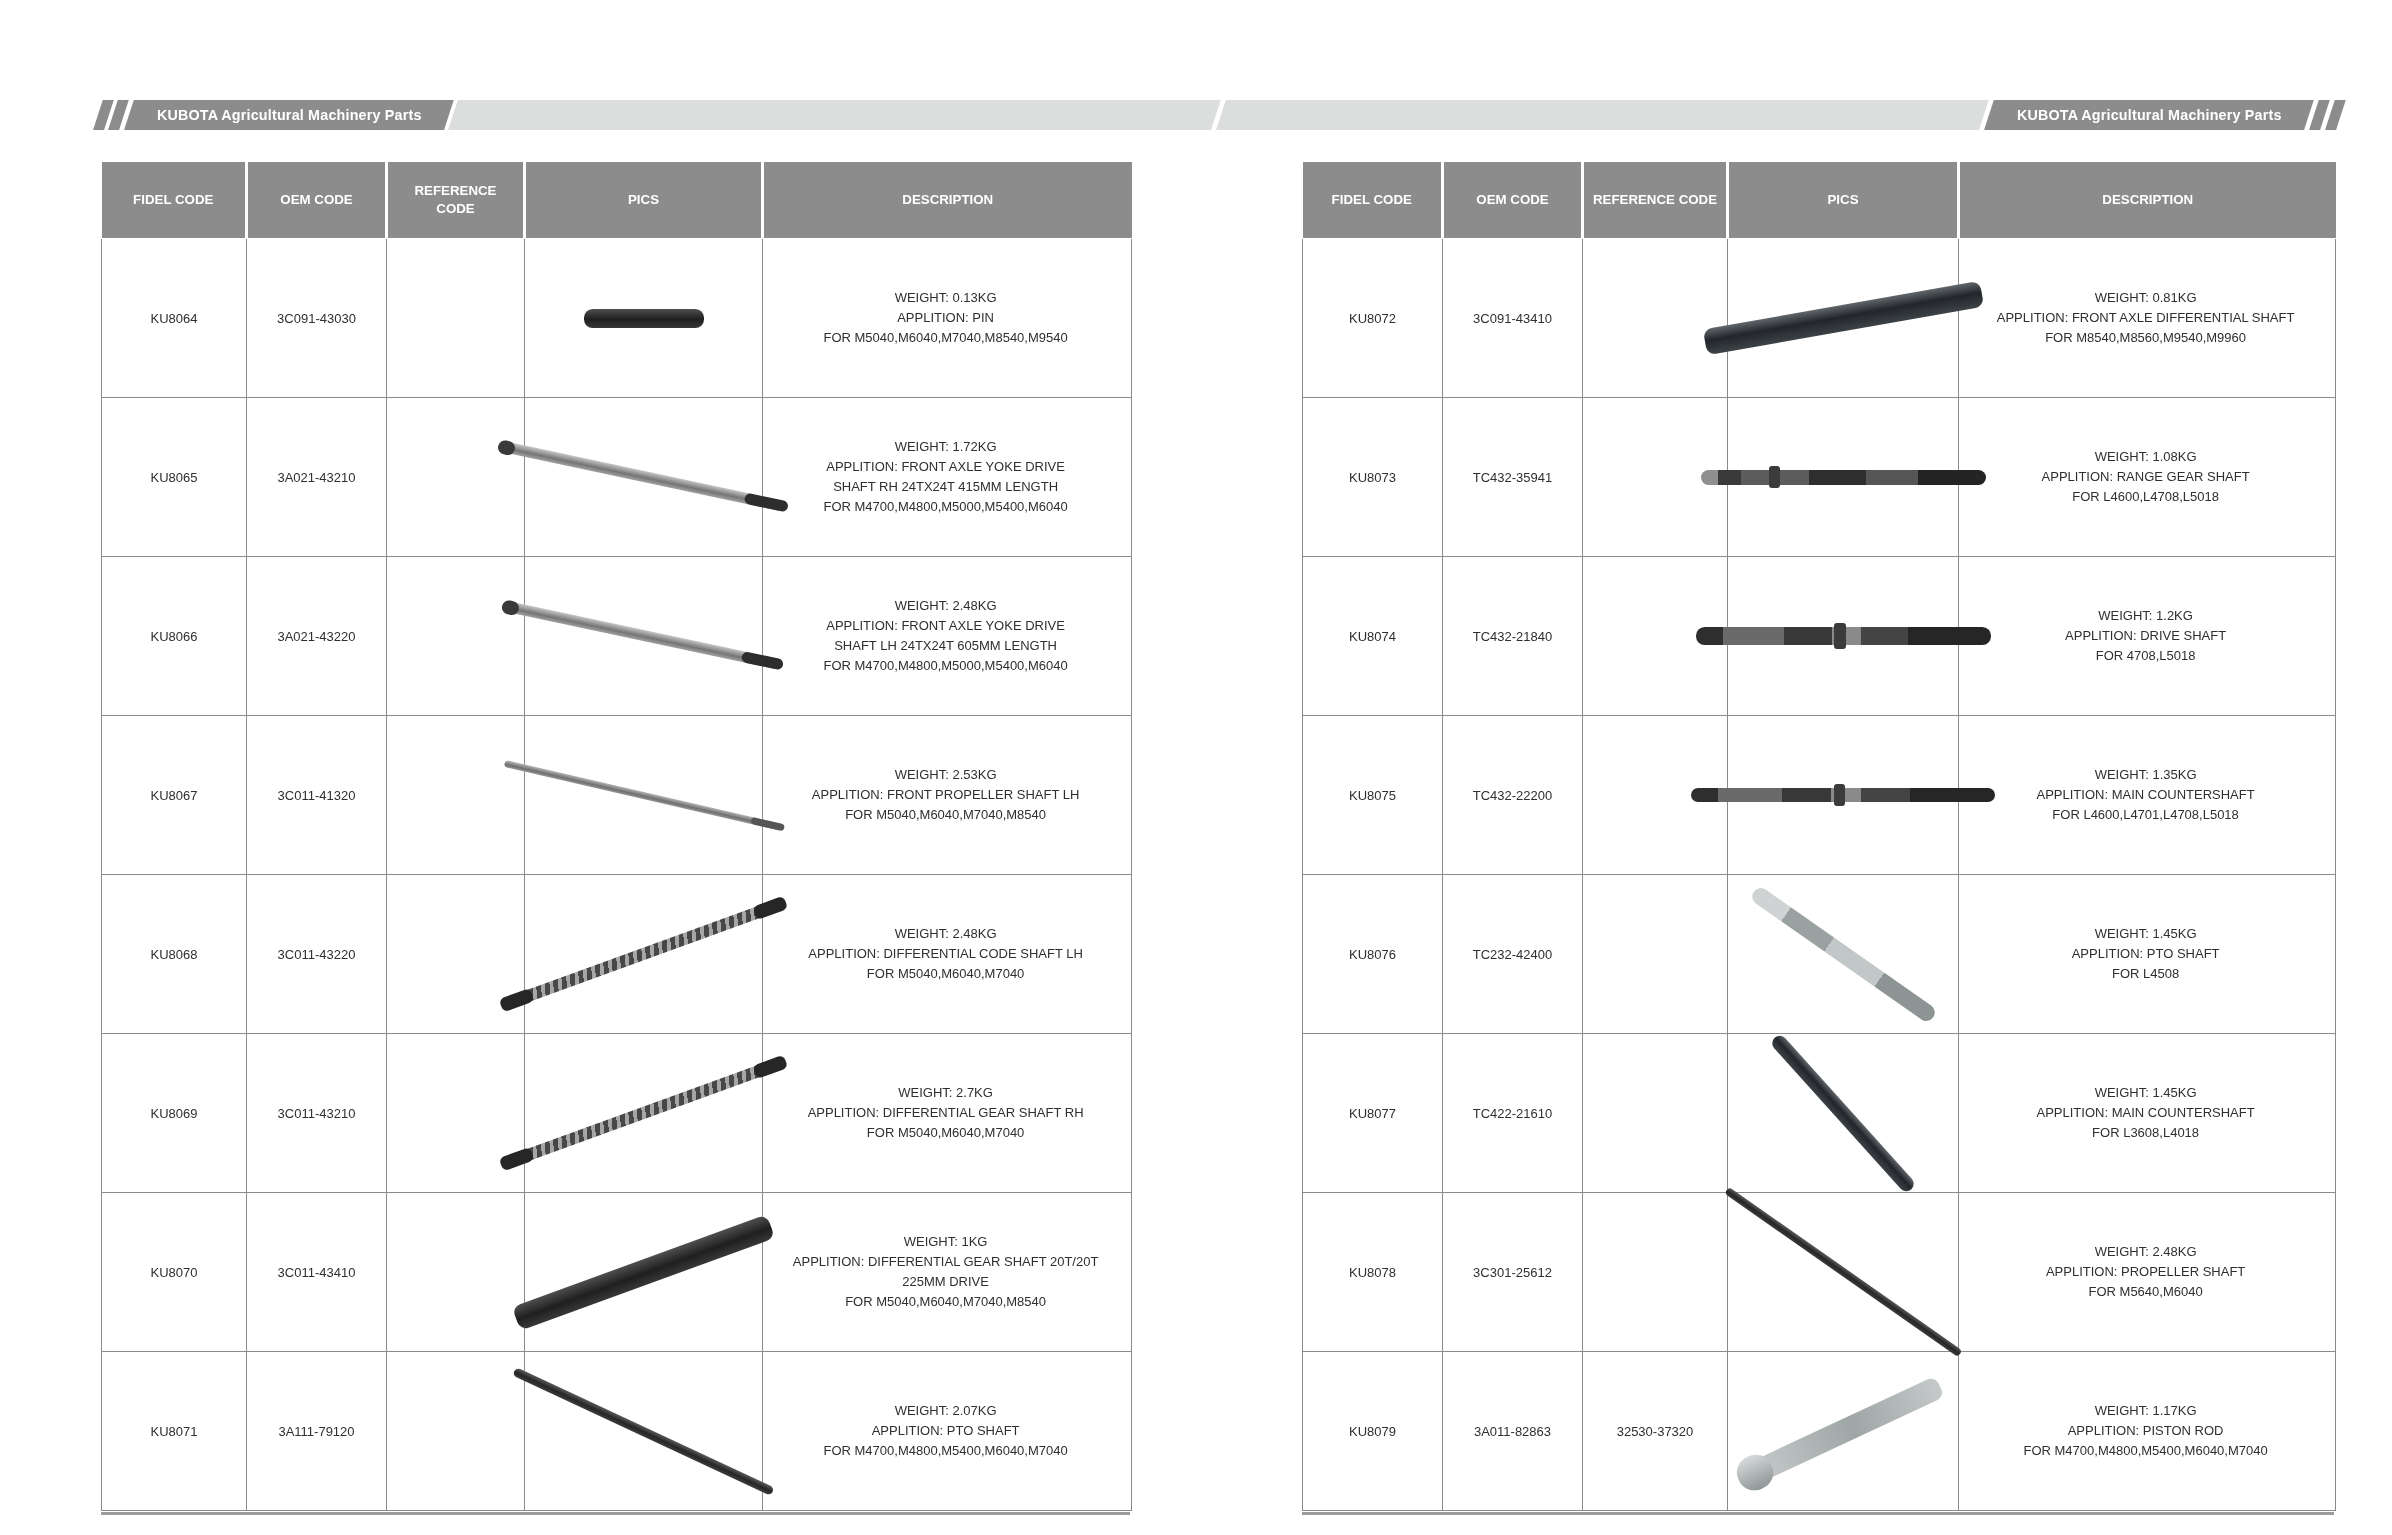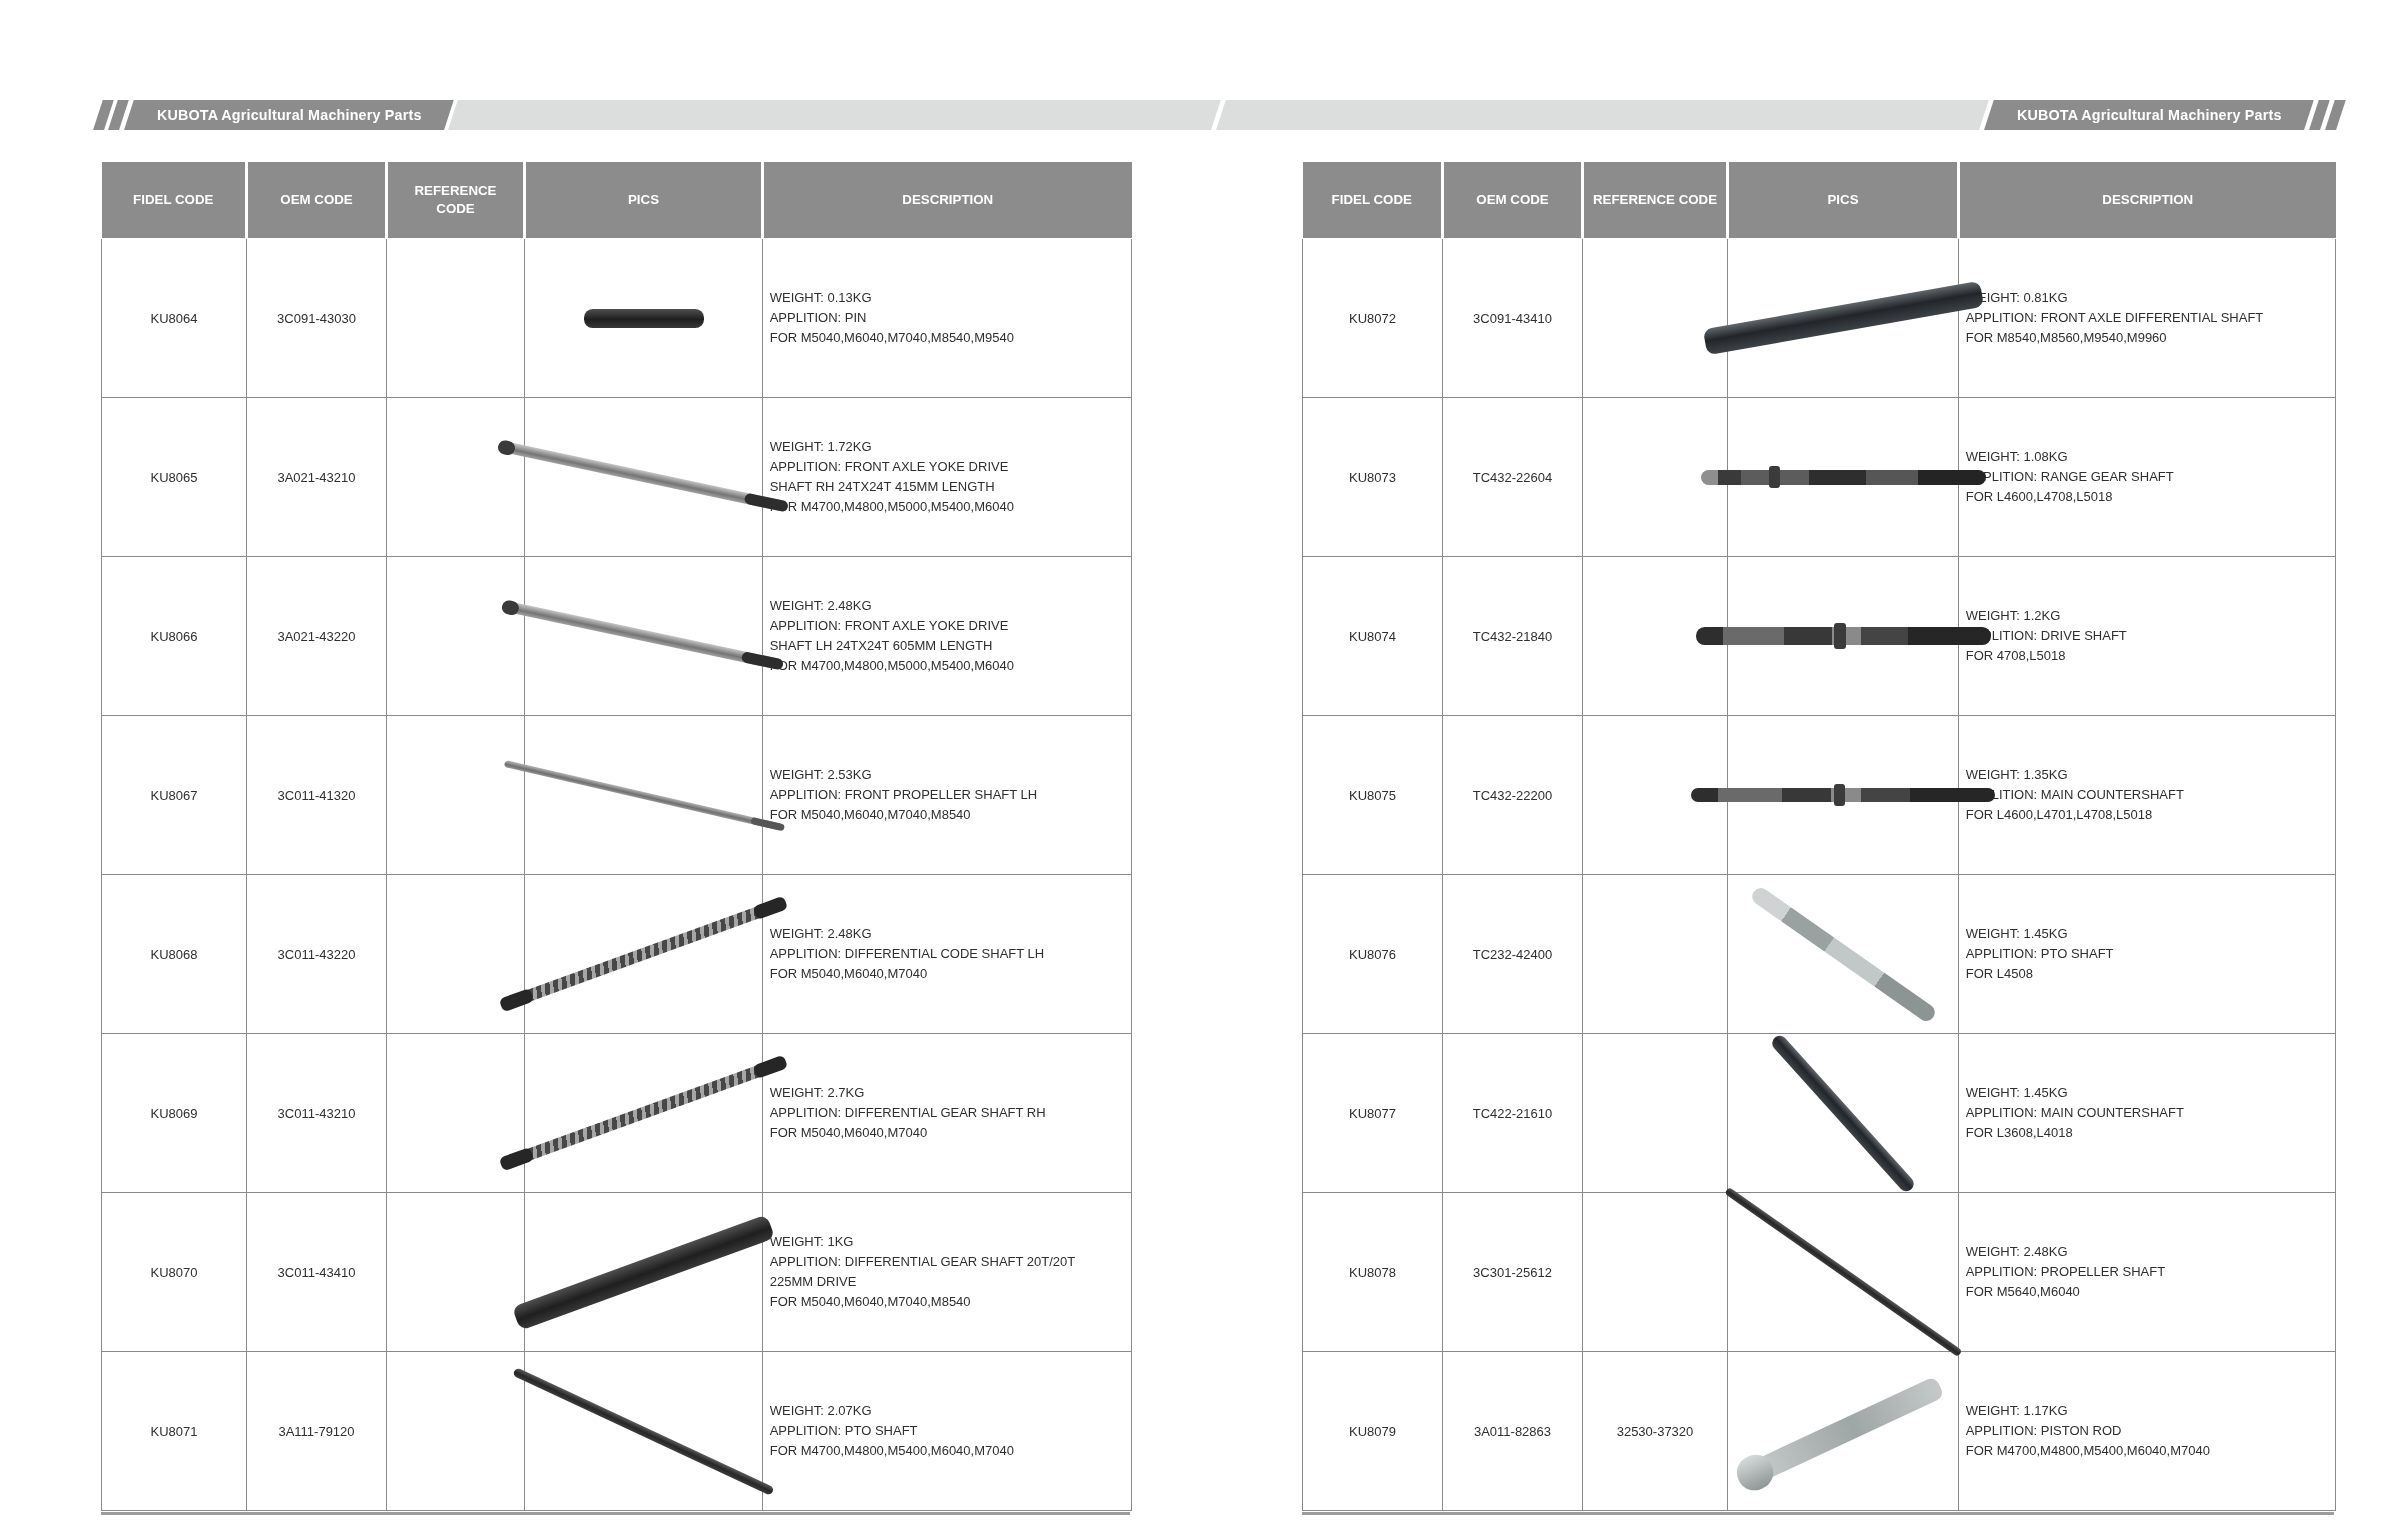--- a/index.html
+++ b/index.html
@@ -38,21 +38,21 @@
     height:76px;text-align:center;vertical-align:middle;
     border-right:3.8px solid #ffffff;border-bottom:1.9px solid #ffffff;
     padding:0 7.6px;line-height:1.35;
   }
   .parts-table th:last-child{border-right:none;margin-top:12px;}
   .parts-table td{
     border:1px solid #8a8a8a;height:158px;background:#ffffff;
     font-size:13px;color:#2f2f2f;text-align:center;vertical-align:middle;
     padding:0;
   }
-  .parts-table td.desc-td{text-align:left;padding:0 9.5px 0 6.7px;margin-left:32px;}
+  .parts-table td.desc-td{text-align:center;padding:0 9.5px 0 6.7px;margin-left:32px;}
   .desc-lines{line-height:1.55;}
 
   
   .pic-wrap{display:flex;align-items:center;justify-content:center;height:158px;width:100%;}
   .shaft{position:relative;border-radius:8.6px;flex:none;}
   .s-dark{background:linear-gradient(180deg,#4f4f4f,#1f1f1f 55%,#383838);}
   .s-dark-thin{background:linear-gradient(180deg,#5a5a5a,#262626 55%,#3d3d3d);}
   .s-dark-sheen{background:linear-gradient(180deg,#61666a,#22262a 45%,#3d4246);}
   .s-metal{background:linear-gradient(180deg,#c6c6c6,#757575 60%,#a2a2a2);}
   .s-metal::before{content:'';position:absolute;left:-3.8px;top:-10%;width:17px;height:120%;background:#3a3a3a;border-radius:7.6px;}
@@ -295,21 +295,21 @@
       <div class="desc-lines">
               <div>WEIGHT: 0.81KG</div>
               <div>APPLITION: FRONT AXLE DIFFERENTIAL SHAFT</div>
               <div>FOR M8540,M8560,M9540,M9960</div>
             </div>
     </td>
   </tr>
 
   <tr>
     <td><span>KU8073</span></td>
-    <td><span>TC432-22604</span></td>
+    <td><span>TC432-35941</span></td>
     <td><span></span></td>
     <td>
       <div class="pic-wrap">
         <div class="shaft s-stepped" title="range gear shaft photo" style="width: 285px; height: 15px; transform: rotate(0deg);"></div>
       </div>
     </td>
     <td class="desc-td">
       <div class="desc-lines">
               <div>WEIGHT: 1.08KG</div>
               <div>APPLITION: RANGE GEAR SHAFT</div>

